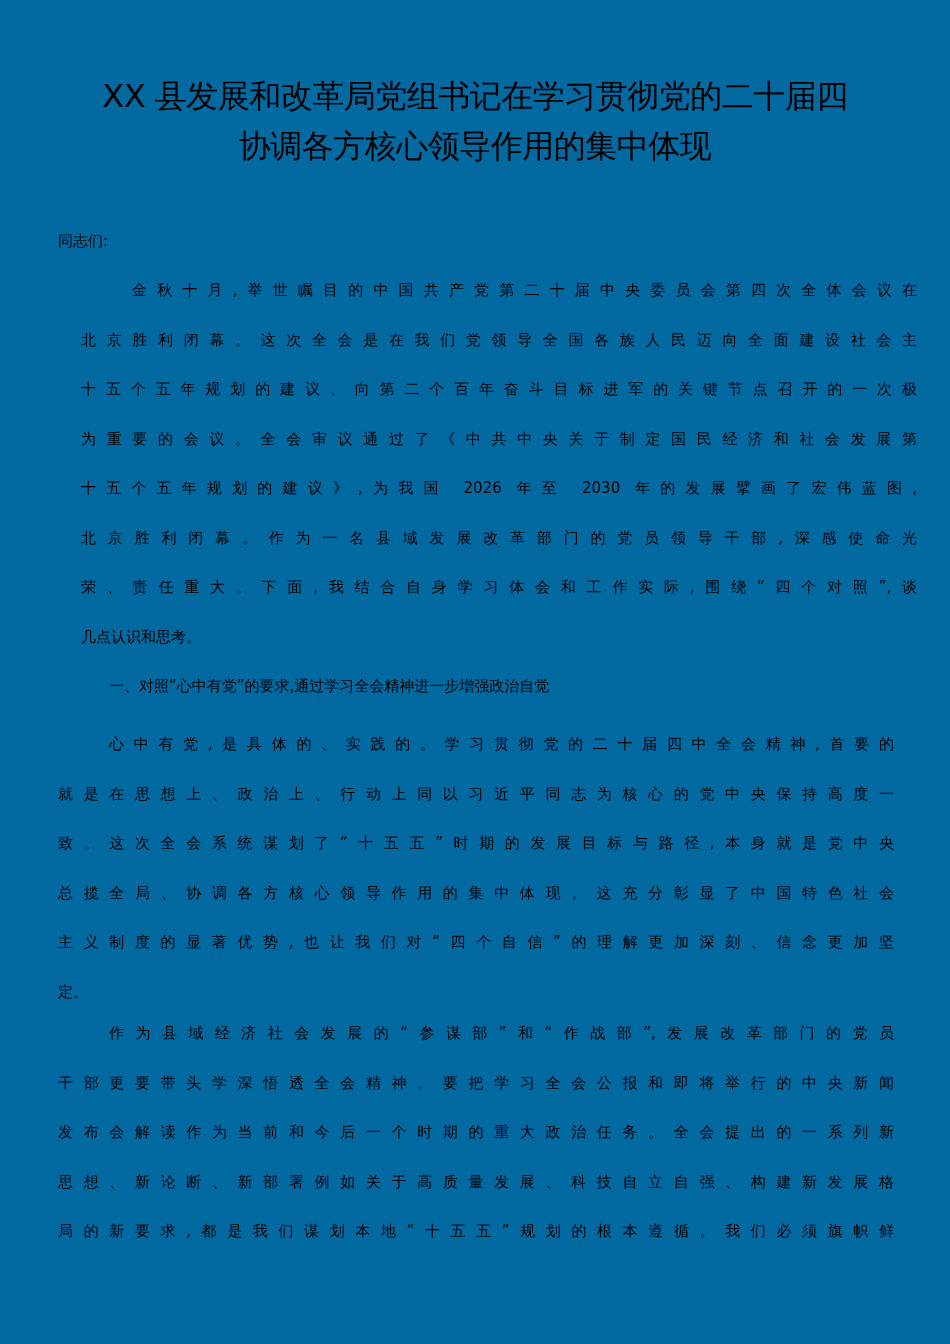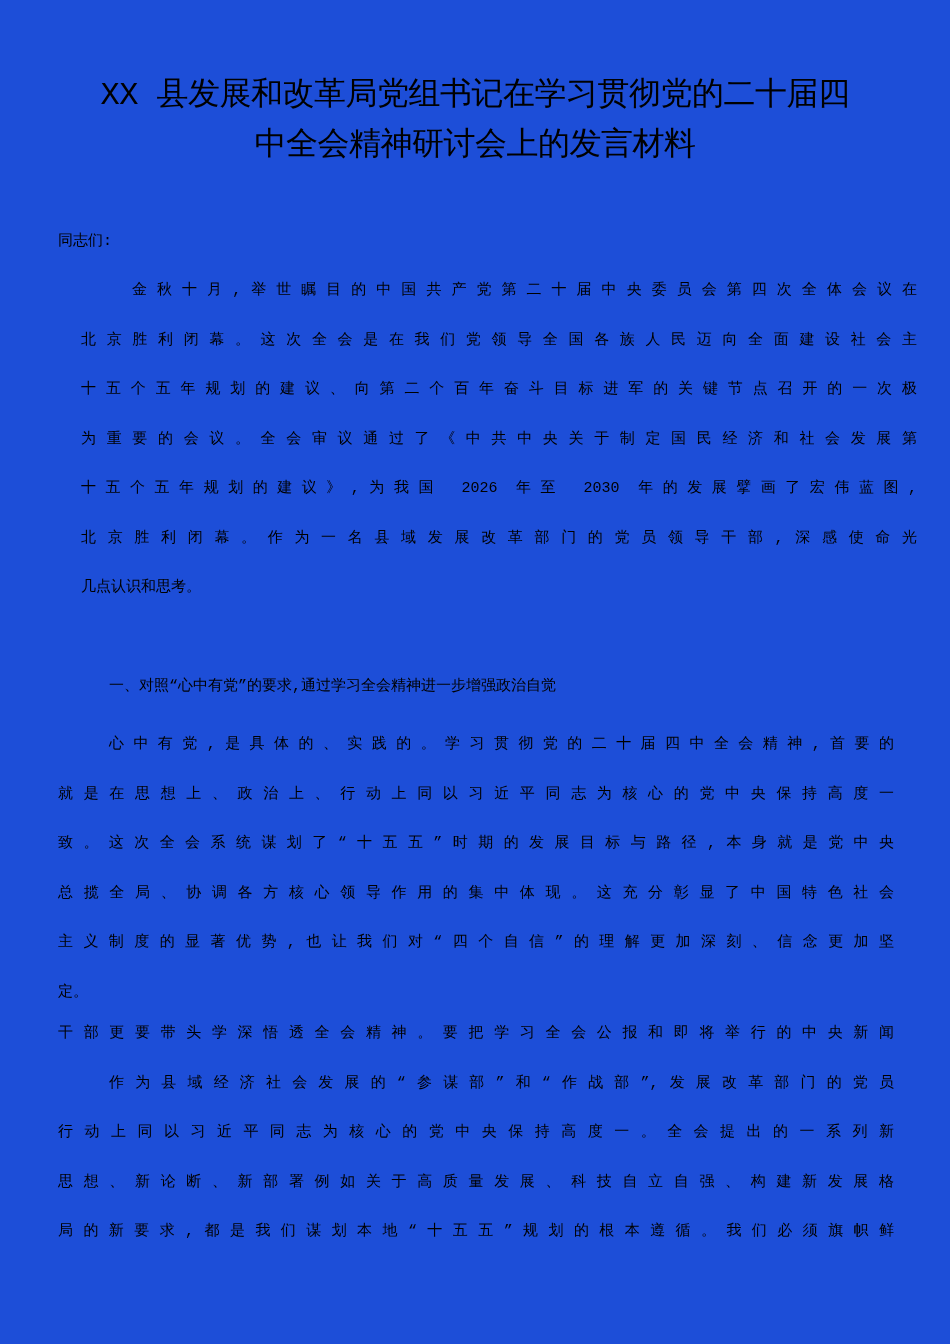--- a/index.html
+++ b/index.html
@@ -14,22 +14,21 @@
       position: relative;
       font-family: "DejaVu Sans", "Liberation Sans", sans-serif;
       color: #000000;
     }
     .page {
       position: absolute;
       left: 0;
       top: 0;
       width: 950px;
       height: 1344px;
-      background: #1d4ed8;
-      font-family: Liberation Mono, monospace;
+      background: #0369a1;
     }
     .title {
       position: absolute;
       left: 40px;
       width: 870px;
       text-align: center;
       font-size: 32px;
       line-height: 44px;
       letter-spacing: -0.5px;
       white-space: nowrap;
@@ -54,51 +53,52 @@
     }
     .line.indent { padding-left: 51px; }
   </style>
 </head>
 <body>
 
 <div class="page">
 
   <div class="title" style="top:74px;">
     <span class="line" style="font-size:32px;height:44px;line-height:44px;">XX 县发展和改革局党组书记在学习贯彻党的二十届四</span>
-    <span class="line" style="font-size:32px;height:44px;line-height:44px;margin-top:6px;">中全会精神研讨会上的发言材料</span>
+    <span class="line" style="font-size:32px;height:44px;line-height:44px;margin-top:6px;">协调各方核心领导作用的集中体现</span>
   </div>
 
   <div class="body-block" style="top:217px;">
     <span class="line">同志们:</span>
   </div>
 
   <div class="body-block" style="top:266px;margin-left:23px;">
     <span class="line justify indent">金秋十月,举世瞩目的中国共产党第二十届中央委员会第四次全体会议在</span>
     <span class="line justify">北京胜利闭幕。这次全会是在我们党领导全国各族人民迈向全面建设社会主</span>
     <span class="line justify">十五个五年规划的建议、向第二个百年奋斗目标进军的关键节点召开的一次极</span>
     <span class="line justify">为重要的会议。全会审议通过了《中共中央关于制定国民经济和社会发展第</span>
     <span class="line justify">十五个五年规划的建议》,为我国 2026 年至 2030 年的发展擘画了宏伟蓝图,</span>
     <span class="line justify">北京胜利闭幕。作为一名县域发展改革部门的党员领导干部,深感使命光</span>
+    <span class="line justify">荣、责任重大。下面,我结合自身学习体会和工作实际,围绕“四个对照”,谈</span>
     <span class="line">几点认识和思考。</span>
   </div>
 
   <div class="body-block" style="top:662px;">
     <span class="line indent">一、对照“心中有党”的要求,通过学习全会精神进一步增强政治自觉</span>
   </div>
 
   <div class="body-block" style="top:720px;">
     <span class="line justify indent">心中有党,是具体的、实践的。学习贯彻党的二十届四中全会精神,首要的</span>
     <span class="line justify">就是在思想上、政治上、行动上同以习近平同志为核心的党中央保持高度一</span>
     <span class="line justify">致。这次全会系统谋划了“十五五”时期的发展目标与路径,本身就是党中央</span>
     <span class="line justify">总揽全局、协调各方核心领导作用的集中体现。这充分彰显了中国特色社会</span>
     <span class="line justify">主义制度的显著优势,也让我们对“四个自信”的理解更加深刻、信念更加坚</span>
     <span class="line">定。</span>
   </div>
 
   <div class="body-block" style="top:1009px;">
+    <span class="line justify indent">作为县域经济社会发展的“参谋部”和“作战部”,发展改革部门的党员</span>
     <span class="line justify">干部更要带头学深悟透全会精神。要把学习全会公报和即将举行的中央新闻</span>
-    <span class="line justify indent">作为县域经济社会发展的“参谋部”和“作战部”,发展改革部门的党员</span>
-    <span class="line justify">行动上同以习近平同志为核心的党中央保持高度一。全会提出的一系列新</span>
+    <span class="line justify">发布会解读作为当前和今后一个时期的重大政治任务。全会提出的一系列新</span>
     <span class="line justify">思想、新论断、新部署例如关于高质量发展、科技自立自强、构建新发展格</span>
     <span class="line justify">局的新要求,都是我们谋划本地“十五五”规划的根本遵循。我们必须旗帜鲜</span>
   </div>
 
 </div>
 
 </body></html>

